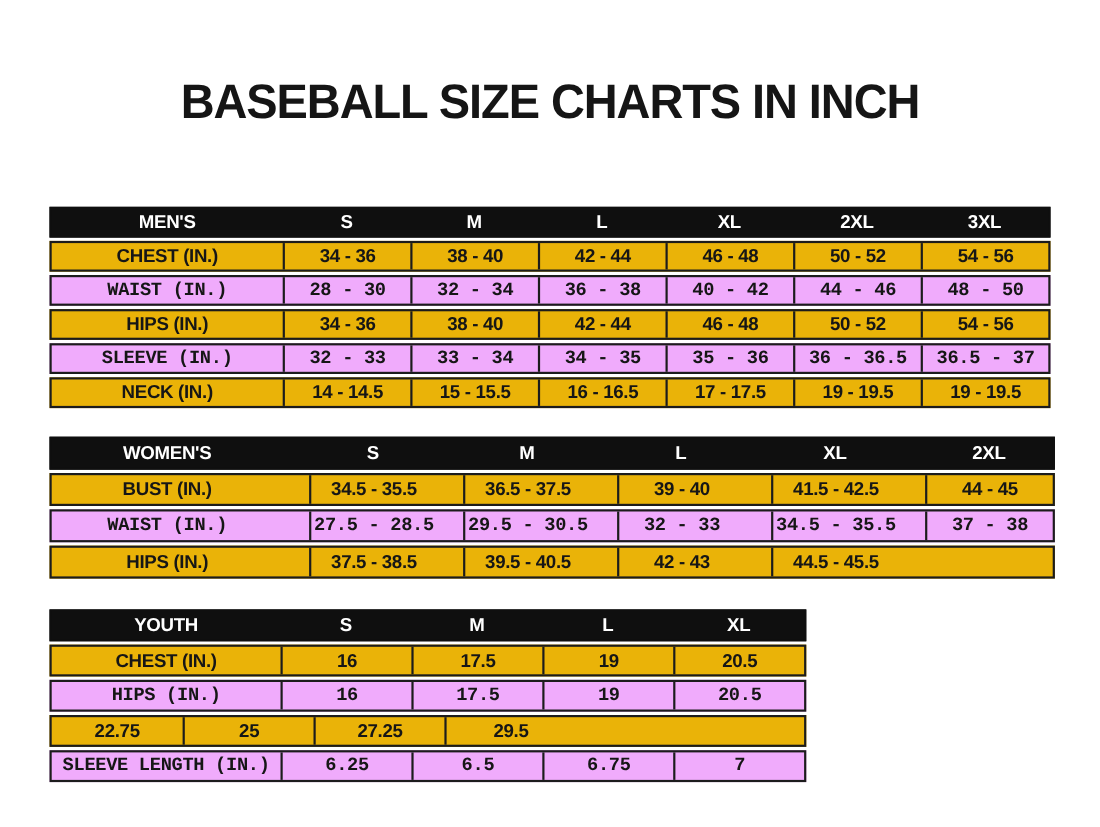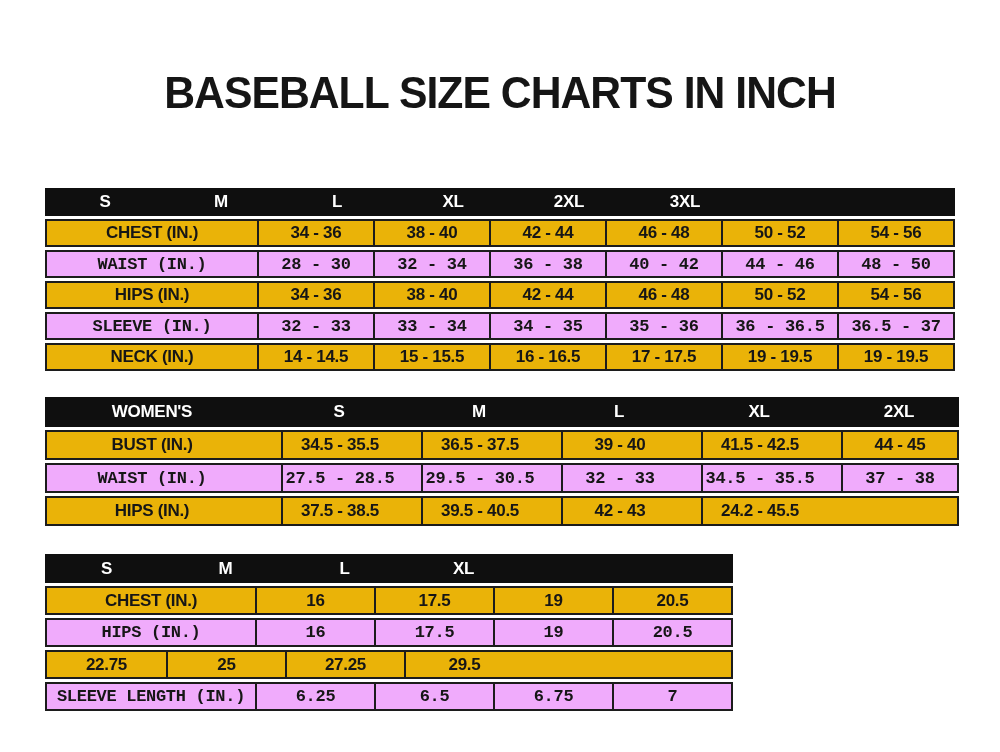--- a/index.html
+++ b/index.html
@@ -74,20 +74,21 @@
   .t-youth  .cell.label { width: 208px; }
 </style>
 </head>
 <body>
 
 <div class="page">
   <h1 class="main-title">BASEBALL SIZE CHARTS IN INCH</h1>
 
   <div class="size-table t-mens">
       <div class="trow thead">
+        <div class="cell label">MEN'S</div>
         <div class="cell">S</div>
         <div class="cell">M</div>
         <div class="cell">L</div>
         <div class="cell">XL</div>
         <div class="cell">2XL</div>
         <div class="cell">3XL</div>
       </div>
       <div class="trow">
         <div class="cell label">CHEST (IN.)</div>
         <div class="cell">34 - 36</div>
@@ -158,26 +159,27 @@
         <div class="cell">29.5 - 30.5</div>
         <div class="cell">32 - 33</div>
         <div class="cell">34.5 - 35.5</div>
         <div class="cell">37 - 38</div>
       </div>
       <div class="trow">
         <div class="cell label">HIPS (IN.)</div>
         <div class="cell">37.5 - 38.5</div>
         <div class="cell">39.5 - 40.5</div>
         <div class="cell">42 - 43</div>
-        <div class="cell">24.2 - 45.5</div>
+        <div class="cell">44.5 - 45.5</div>
       </div>
     </div>
 
   <div class="size-table t-youth">
       <div class="trow thead">
+        <div class="cell label">YOUTH</div>
         <div class="cell">S</div>
         <div class="cell">M</div>
         <div class="cell">L</div>
         <div class="cell">XL</div>
       </div>
       <div class="trow">
         <div class="cell label">CHEST (IN.)</div>
         <div class="cell">16</div>
         <div class="cell">17.5</div>
         <div class="cell">19</div>

